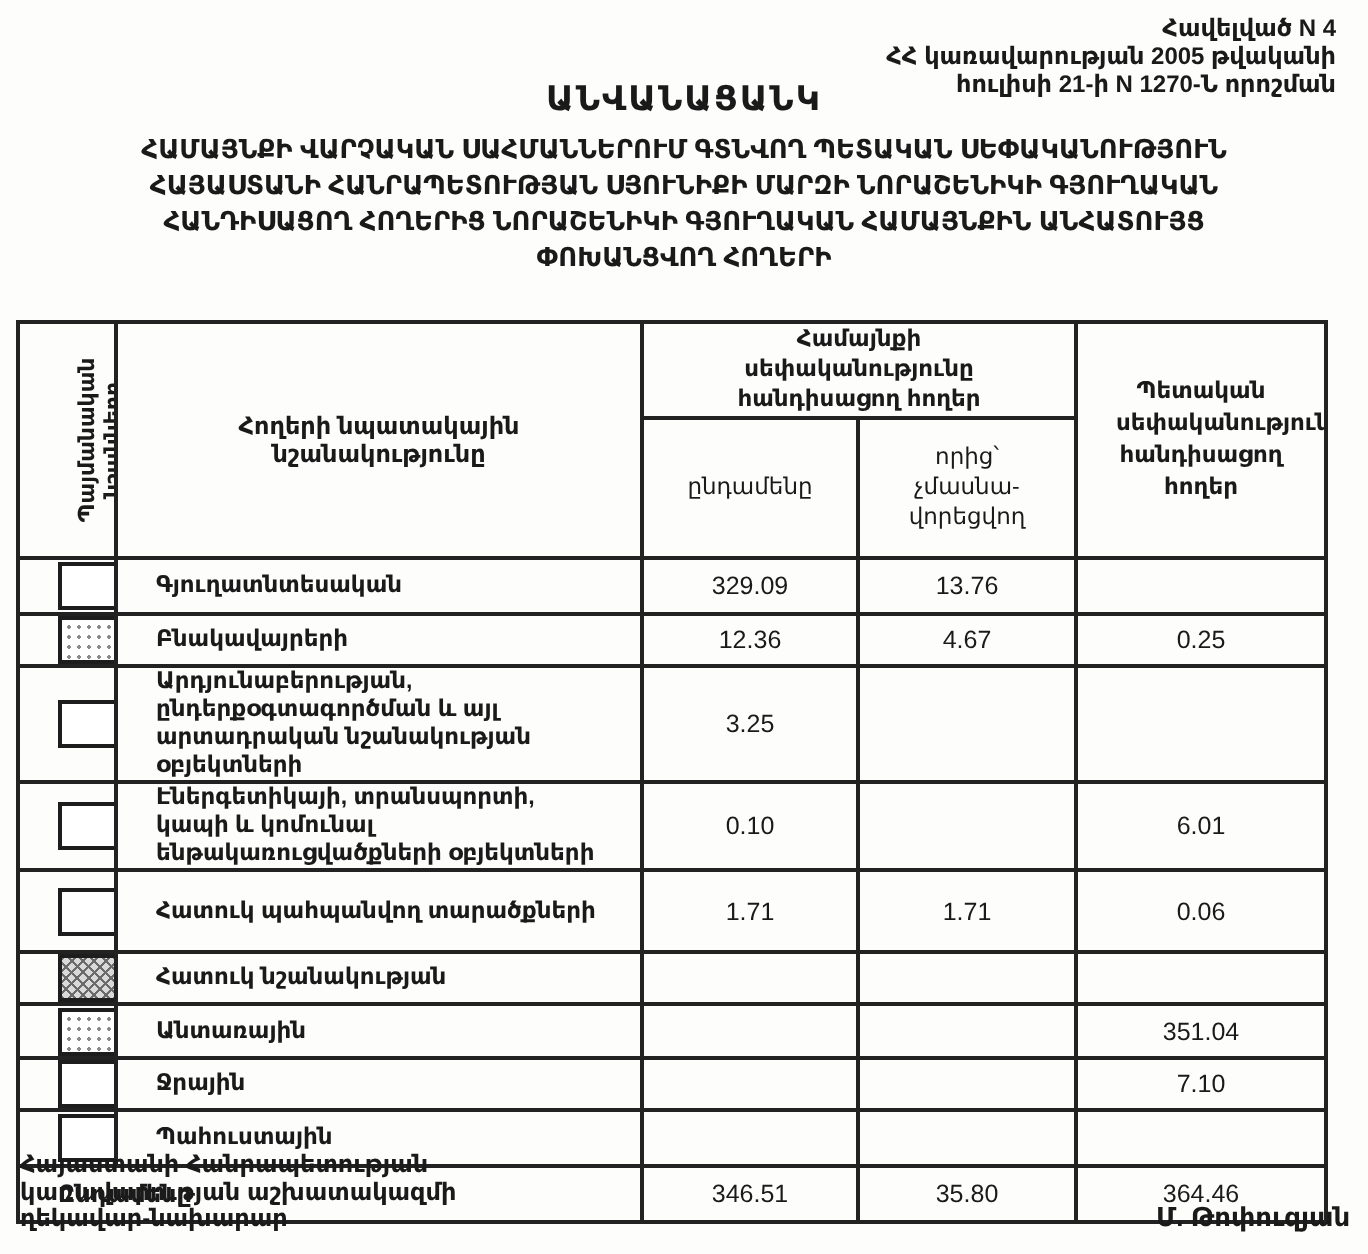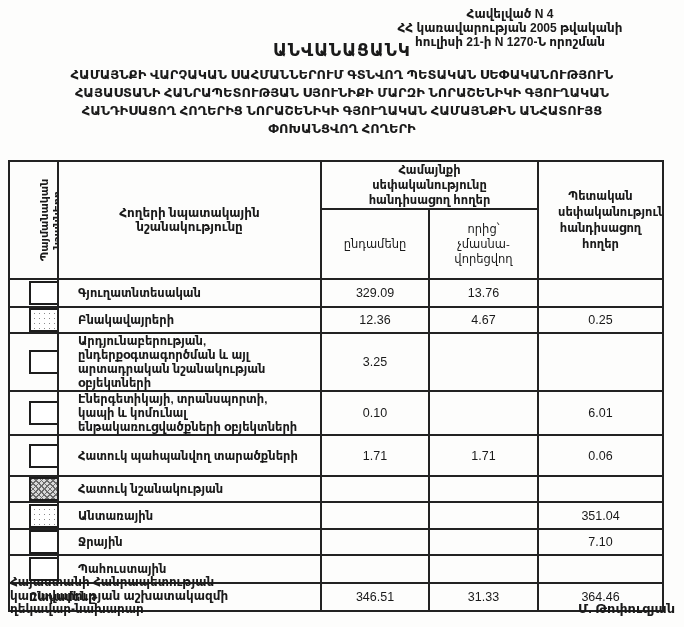--- a/index.html
+++ b/index.html
@@ -2,21 +2,21 @@
 <html><head>
 <meta charset="utf-8">
 <style>
   html,body{margin:0;padding:0;background:#e8e8e8;}
   .page{
     position:relative;width:684px;height:627px;background:#fdfdfc;
     font-family:"Liberation Sans","DejaVu Sans",sans-serif;color:#1a1a1a;
     overflow:hidden;margin:0 auto;
   }
   
-  .appendix{position:absolute;left:352px;top:7px;width:316px;text-align:center;
+  .appendix{position:absolute;left:352px;top:7px;width:316px;text-align:right;
     font-size:12px;font-weight:bold;line-height:14px;}
   
   .doc-title{position:absolute;left:0;top:40px;width:100%;text-align:center;
     font-size:17px;font-weight:bold;letter-spacing:1px;}
   .doc-subtitle{position:absolute;left:10px;top:66px;width:664px;text-align:center;
     font-size:13px;font-weight:bold;line-height:18px;}
   
   table.landtable{position:absolute;left:8px;top:160px;width:654px;
     border-collapse:collapse;table-layout:fixed;}
   .landtable th,.landtable td{border:2px solid #222;padding:0 19px;overflow:hidden;}
@@ -161,21 +161,21 @@
           </td>
       <td class="c-name">Պահուստային</td>
       <td class="c-num"></td>
       <td class="c-num"></td>
       <td class="c-num"></td>
     </tr>
 
     <tr style="height:28px">
       <td class="c-total-label" colspan="2">Ընդամենը</td>
       <td class="c-num">346.51</td>
-      <td class="c-num">31.33</td>
+      <td class="c-num">35.80</td>
       <td class="c-num">364.46</td>
     </tr>
   </tbody>
     </table>
 
   <div class="footer-left">
     <div>Հայաստանի Հանրապետության</div>
     <div>կառավարության աշխատակազմի</div>
     <div>ղեկավար-նախարար</div>
   </div>

